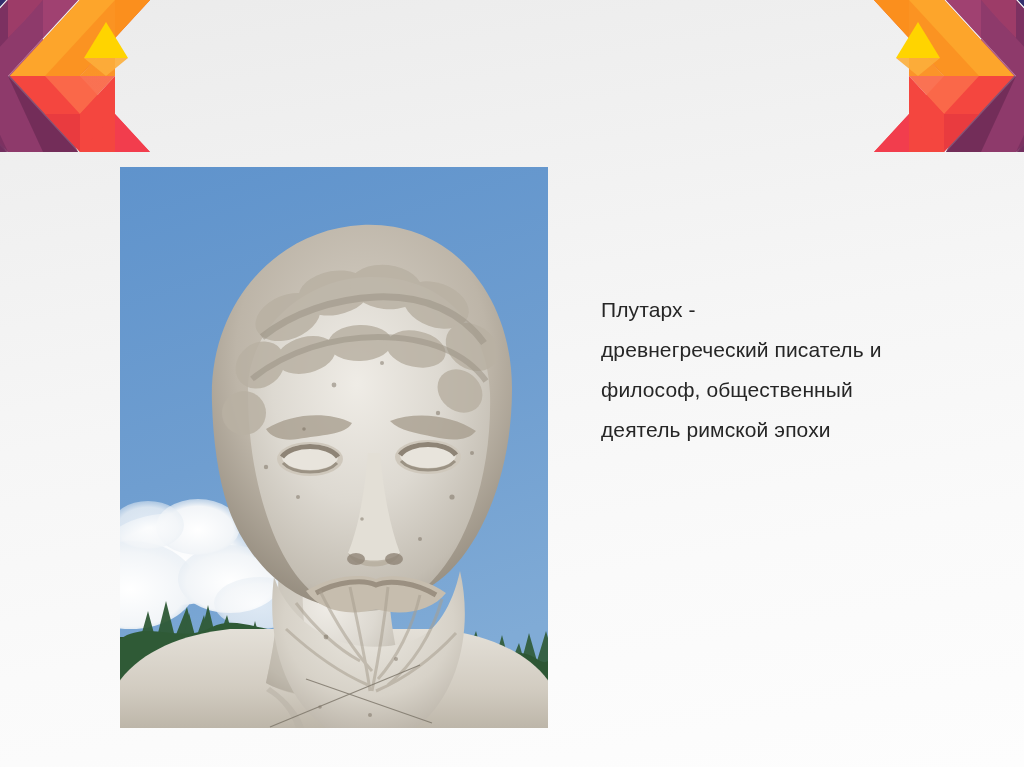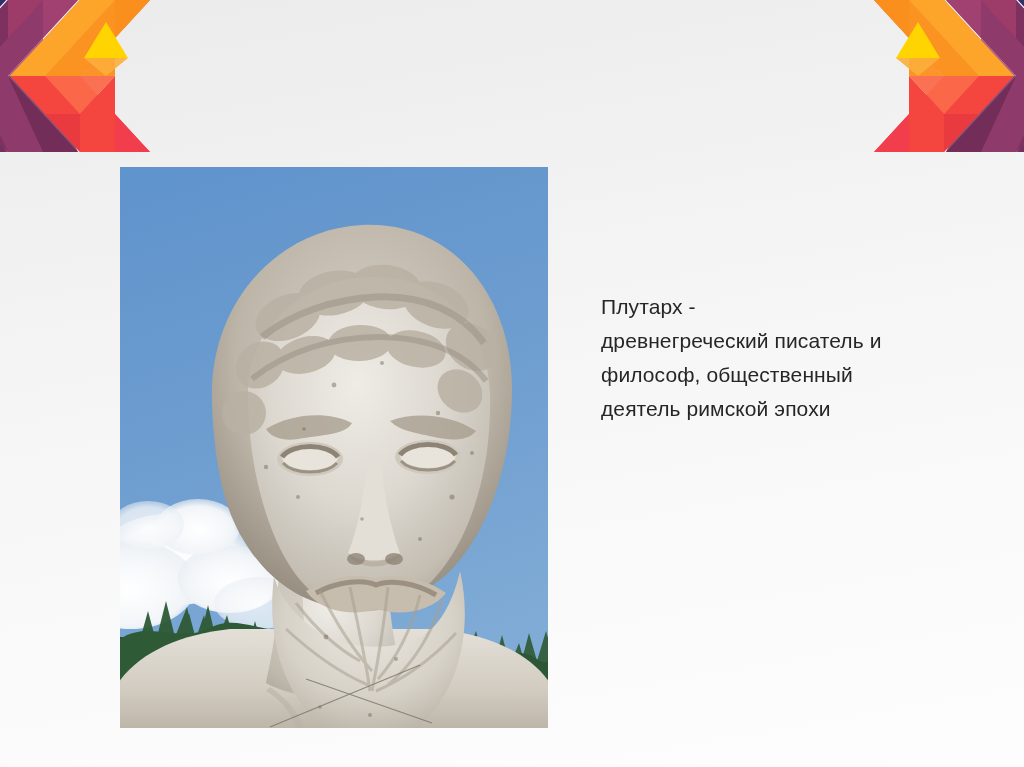--- a/index.html
+++ b/index.html
@@ -39,21 +39,21 @@
   }
   .photo-frame svg { display: block; width: 100%; height: 100%; }
 
   
   .caption {
     position: absolute;
     left: 601px;
     top: 290px;
     width: 360px;
     font-size: 21px;
-    line-height: 34px;
+    line-height: 40px;
     color: #262626;
     letter-spacing: 0.1px;
     white-space: pre-line;
   }
 </style>
 </head>
 <body>
 
 <div id="slide">
 

